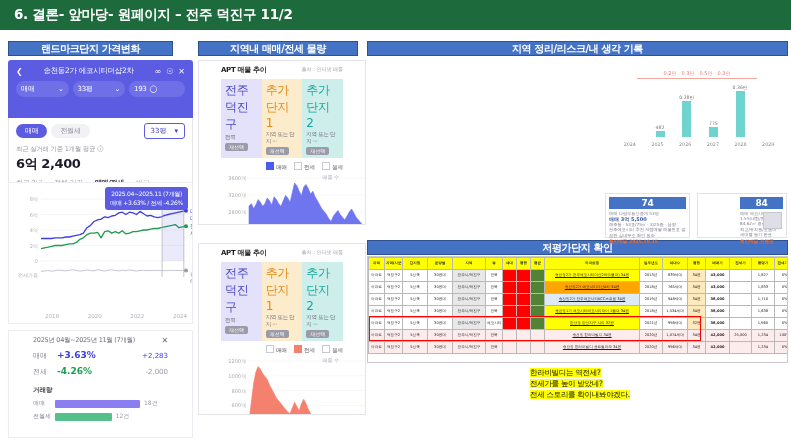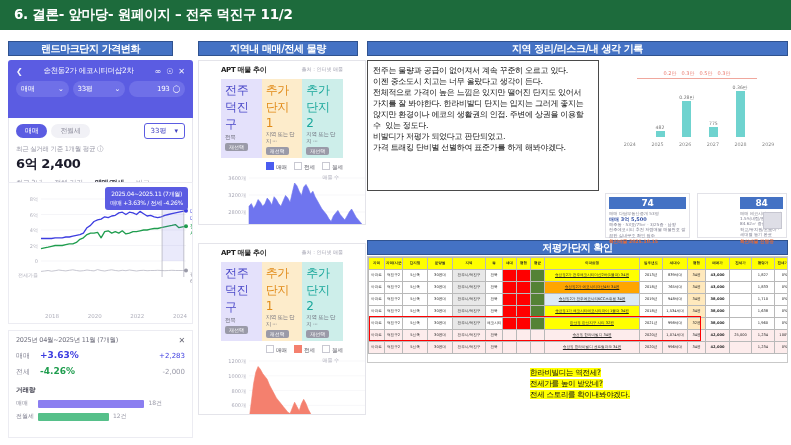--- a/index.html
+++ b/index.html
@@ -48,21 +48,21 @@
     padding:6px 8px 3px 8px;color:#ffffff;font-size:7.5px;
   }
   .app-topbar .ttl{flex:1;text-align:center;letter-spacing:-0.3px;opacity:.96;}
   .icn{opacity:.92;font-size:8px;cursor:pointer;}
   .app-chips{display:flex;gap:4px;padding:2px 8px 7px 8px;}
   .chip{
     flex:1;background:#6f70e8;border-radius:9px;color:#fff;
     font-size:7px;padding:3px 5px;display:flex;align-items:center;
     justify-content:space-between;letter-spacing:-0.3px;
   }
-  .chip.small{flex:0 0 46px;justify-content:flex-end;gap:3px;}
+  .chip.small{flex:0 0 46px;justify-content:flex-start;gap:3px;}
 
   #app-body{
     left:8px;top:118px;width:185px;height:110px;
     background:#ffffff;border:1px solid #e6e6ee;border-top:none;
     padding:5px 7px;
   }
   .tab-pills{display:flex;gap:4px;align-items:center;}
   .pill{
     font-size:7px;padding:2px 9px;border-radius:8px;letter-spacing:-.3px;
   }
@@ -89,21 +89,21 @@
   }
   .xlab-row{
     position:absolute;left:36px;bottom:4px;width:142px;display:flex;
     justify-content:space-between;font-size:5.5px;color:#b0b0bc;
   }
   .serieslab{position:absolute;font-size:5.5px;}
 
   
   #detail-card{
     left:8px;top:330px;width:185px;height:108px;
-    background:#ffffff;border:1px solid #ececf2;padding:5px 7px;
+    background:#ffffff;border:1px solid #ececf2;padding:5px 24px;
   }
   .dt-head{display:flex;align-items:center;font-size:6.5px;color:#70707e;letter-spacing:-.3px;}
   .dt-row{display:flex;align-items:baseline;margin-top:5px;font-size:7px;}
   .dt-row .k{width:24px;color:#8b8b9a;}
   .dt-row .v{font-weight:bold;font-size:9px;}
   .dt-row .r{margin-left:auto;font-size:7px;}
   .vol-title{font-size:6.5px;color:#3a3a48;margin-top:9px;font-weight:bold;}
   .bar-row{display:flex;align-items:center;gap:4px;margin-top:4px;font-size:6px;color:#8b8b9a;}
   .bar{height:8px;border-radius:1px;}
   .bar-val{font-size:6px;color:#9a9aa8;}
@@ -438,26 +438,20 @@
           <span>23/4/9</span>
           <span>23/9/24</span>
           <span>24/3/4</span>
           <span>24/8/10</span>
           <span>25/1/18</span>
           <span>25/6/27</span>
         </div>
     </div>
   </div>
 
-  <div class="panel" id="notes-box">전주는 물량과 공급이 없어져서 계속 꾸준히 오르고 있다.
-이젠 중소도시 치고는 너무 올랐다고 생각이 든다.
-전체적으로 가격이 높은 느낌은 있지만 떨어진 단지도 있어서
-가치를 잘 봐야한다. 한라비발디 단지는 입지는 그러게 좋지는 않지만 환경이나 에코의 생활권의 인접. 주변에 상권을 이용할 수  있는 정도다.
-비발디가 저평가 되었다고 판단되었고.
-가격 트래킹 단비별 선별하여 표준가를 하게 해봐야겠다.</div>
 
   <div class="panel" id="supply">
     <div class="sp-labels">
       <span>0.2만</span>
       <span>0.3만</span>
       <span>0.5만</span>
       <span>0.3만</span>
     </div>
     <div class="sp-plot">
       <div class="sp-bars" id="spbars">

